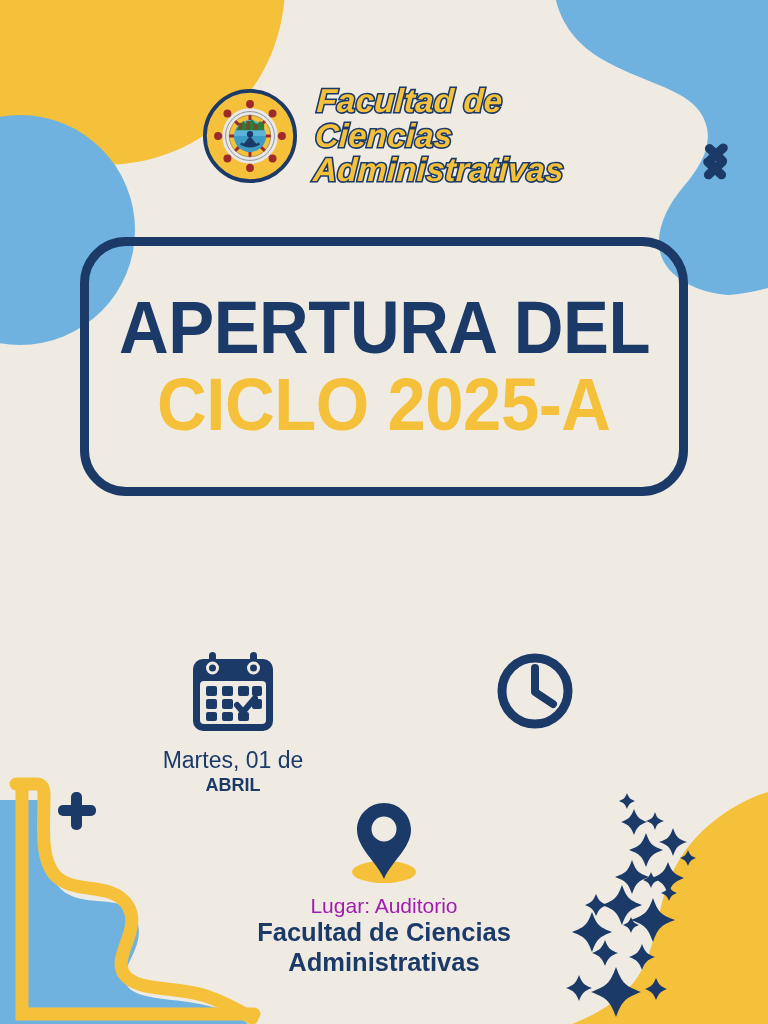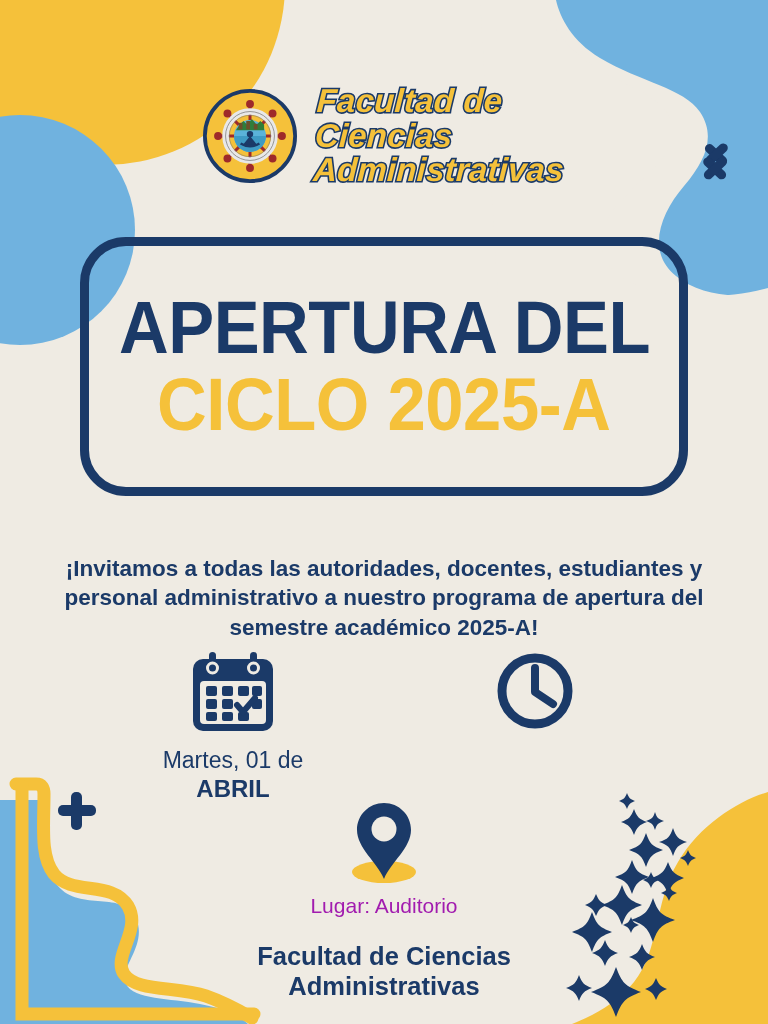--- a/index.html
+++ b/index.html
@@ -103,21 +103,21 @@
     align-items: center;
     width: 230px;
   }
   .detail-icon { margin-bottom: 9px; }
   .detail-text {
     text-align: center;
     color: #1B3A68;
     line-height: 1.2;
   }
   .txt-regular { font-size: 23px; font-weight: normal; }
-  .txt-bold { font-size: 24px; font-weight: bold; }
+  .txt-bold { font-size: 18px; font-weight: bold; }
   #time-value { font-size: 25px; font-weight: bold; letter-spacing: .4px; }
 
   #place-block {
     position: absolute;
     top: 800px;
     left: 50%;
     transform: translateX(-50%);
     display: flex;
     flex-direction: column;
     align-items: center;
@@ -125,21 +125,20 @@
   }
   #place-pin { margin-bottom: 6px; }
   #place-prefix { font-size: 21px; font-weight: normal; color:#a21caf; }
   #place-name {
     font-size: 25.5px;
     font-weight: bold;
     color: #1B3A68;
     line-height: 1.17;
     text-align: center;
     white-space: pre-line;
-    margin-top: 24px;
   }
 </style>
 </head>
 <body>
 
 <div id="poster">
 
   <div id="bg-layer">
     <svg viewBox="0 0 768 1024" xmlns="http://www.w3.org/2000/svg">
       <defs>
@@ -257,21 +256,20 @@
     <div id="org-name">Facultad de
 Ciencias
 Administrativas</div>
   </div>
 
   <div id="title-box">
     <div id="title-line-1" class="title-line">APERTURA DEL</div>
     <div id="title-line-2" class="title-line">CICLO 2025-A</div>
   </div>
 
-  <p id="invitation">¡Invitamos a todas las autoridades, docentes, estudiantes y personal administrativo a nuestro programa de apertura del semestre académico 2025-A!</p>
 
   <div id="detail-row">
 
     <div class="detail-item">
       <div class="detail-icon">
         <svg width="88" height="84" viewBox="0 0 88 84" xmlns="http://www.w3.org/2000/svg">
           <rect x="20" y="2" width="7" height="18" rx="3.5" fill="#1B3A68"></rect>
           <rect x="61" y="2" width="7" height="18" rx="3.5" fill="#1B3A68"></rect>
           <rect x="4" y="9" width="80" height="72" rx="10" fill="#1B3A68"></rect>
           <circle cx="23.5" cy="18" r="5" fill="none" stroke="#efebe3" stroke-width="3"></circle>

